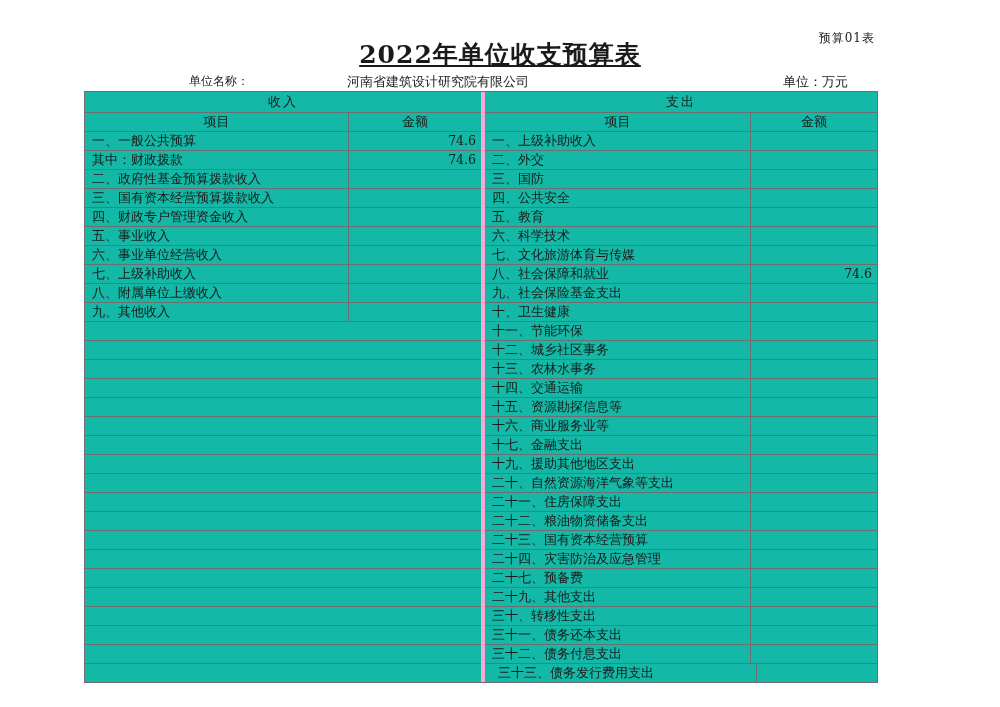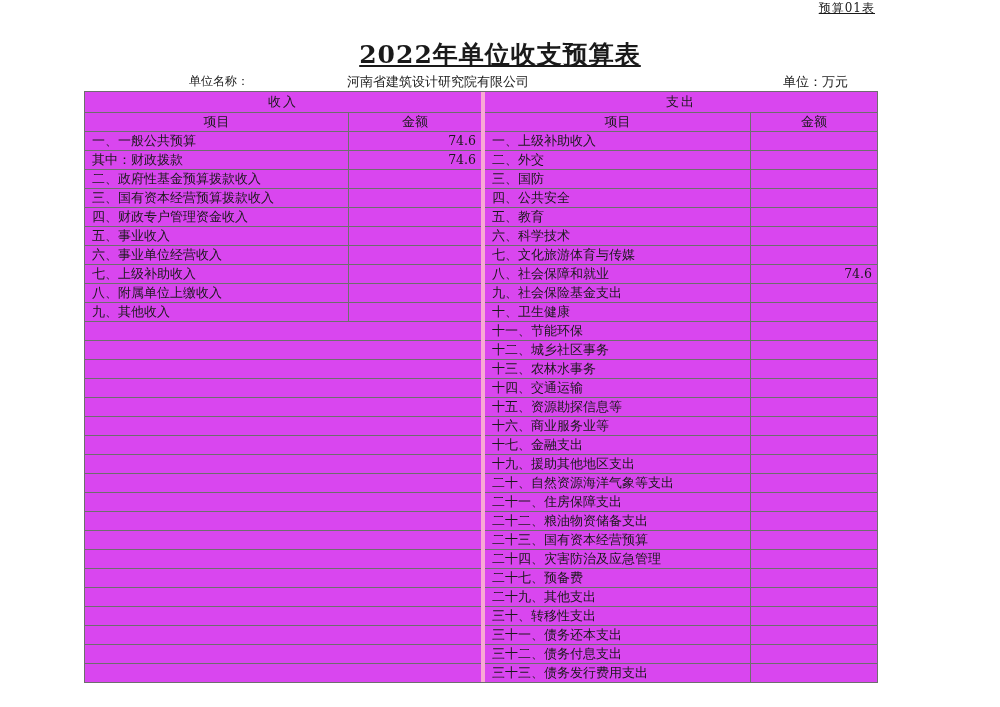--- a/index.html
+++ b/index.html
@@ -5,38 +5,38 @@
   html,body{margin:0;padding:0;background:#ffffff;}
   .page{
     position:relative;
     width:1000px;height:707px;
     background:#ffffff;
     font-family:"DejaVu Serif","Liberation Serif",serif;
     color:#1a1a1a;
     overflow:hidden;
   }
   .corner-label{
-    position:absolute;top:0;right:125px;
-    font-size:12px;letter-spacing:1px;text-decoration:underline;
+    position:absolute;top:30px;right:125px;
+    font-size:12px;letter-spacing:1px;
   }
   .doc-title{
     position:absolute;top:38px;left:0;width:100%;
     text-align:center;font-size:25px;font-weight:bold;letter-spacing:1px;text-decoration:underline;
   }
   .meta-label{position:absolute;top:73px;left:189px;font-size:12px;}
   .meta-value{position:absolute;top:73px;left:347px;font-size:13px;}
   .meta-unit{position:absolute;top:73px;left:783px;font-size:13px;}
 
   .budget-table{
     position:absolute;left:84px;top:91px;
     width:794px;height:592px;
     border:1px solid #6e6e6e;
     box-sizing:border-box;
     display:flex;
-    background:#d946ef;
+    background:#14b8a6;
   }
   .panel{display:flex;flex-direction:column;width:396px;}
   .panel-expenditure{border-left:4px solid #f9a8d4;flex:1;}
   .section-header{
     height:20px;line-height:20px;
     border-bottom:1px solid #6e6e6e;
     text-align:center;font-size:13px;letter-spacing:2px;
   }
   .col-header{
     height:18px;border-bottom:1px solid #6e6e6e;
@@ -47,21 +47,21 @@
     text-align:center;line-height:18px;box-sizing:border-box;
   }
   .panel-income .ch-item,.panel-income .cell-item{width:264px;}
   .panel-expenditure .ch-item,.panel-expenditure .cell-item{width:266px;}
   .ch-amount{flex:1;text-align:center;line-height:18px;}
   .row{
     height:18px;border-bottom:1px solid #6e6e6e;
     display:flex;font-size:13px;
   }
   .rows{display:flex;flex-direction:column;flex:1;}
-  .rows .row:last-child{border-bottom:none;}
+  .rows .row:last-child{border-bottom:none;margin-left:6px;}
   .cell{line-height:18px;box-sizing:border-box;overflow:hidden;white-space:nowrap;}
   .cell-item{
     border-right:1px solid #6e6e6e;
     padding-left:7px;
   }
   .cell-amount{flex:1;text-align:right;padding-right:5px;font-size:12.5px;}
   .row-merged{}
 </style>
 </head>
 <body>

